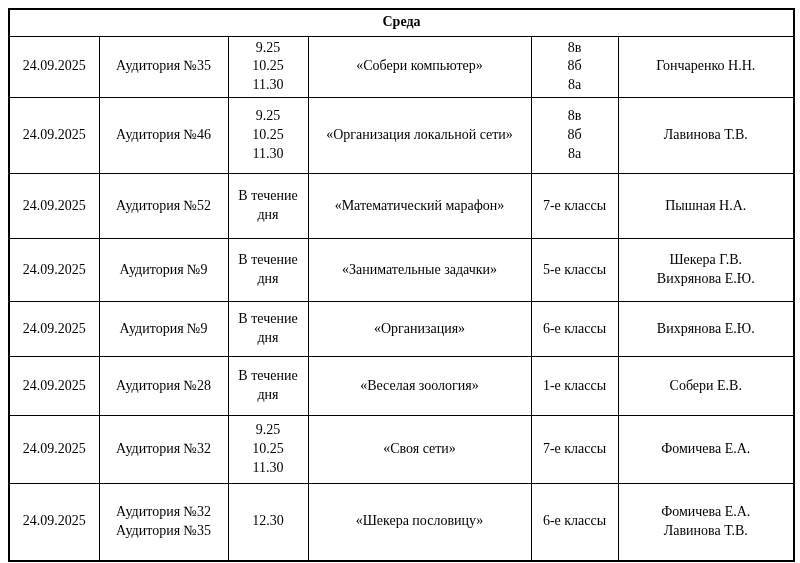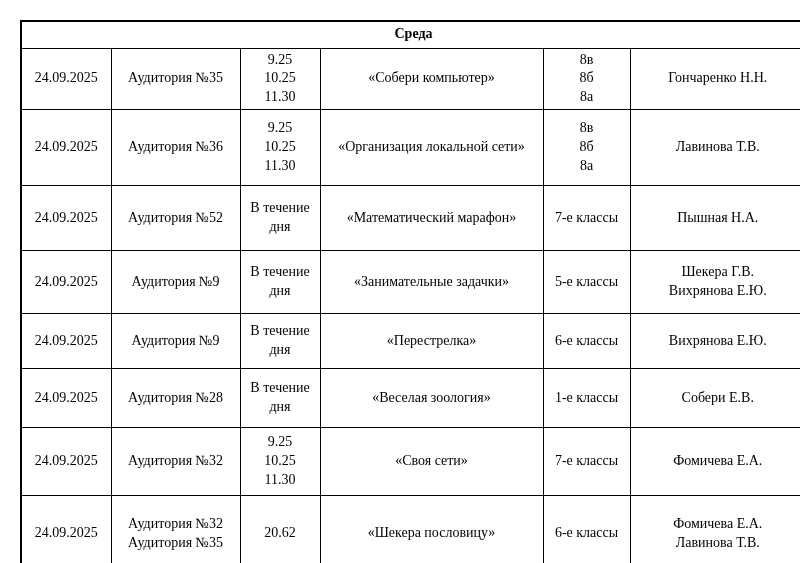--- a/index.html
+++ b/index.html
@@ -6,21 +6,21 @@
     margin: 0;
     padding: 0;
     background: #ffffff;
     font-family: "Liberation Serif", "DejaVu Serif", serif;
   }
   .page {
     width: 800px;
     height: 563px;
     background: #ffffff;
     box-sizing: border-box;
-    padding: 20px;
+    padding: 8px;
   }
   table.schedule {
     border-collapse: collapse;
     table-layout: fixed;
     width: 785px;
     border: 2px solid #000000;
   }
   table.schedule td {
     border: 1px solid #000000;
     text-align: center;
@@ -73,21 +73,21 @@
 11.30</td>
         <td>«Собери компьютер»</td>
         <td>8в
 8б
 8а</td>
         <td>Гончаренко Н.Н.</td>
       </tr>
 
       <tr class="r2">
         <td>24.09.2025</td>
-        <td>Аудитория №36</td>
+        <td>Аудитория №46</td>
         <td>9.25
 10.25
 11.30</td>
         <td>«Организация локальной сети»</td>
         <td>8в
 8б
 8а</td>
         <td>Лавинова Т.В.</td>
       </tr>
 
@@ -107,21 +107,21 @@
         <td>«Занимательные задачки»</td>
         <td>5-е классы</td>
         <td>Шекера Г.В.
 Вихрянова Е.Ю.</td>
       </tr>
 
       <tr class="r5">
         <td>24.09.2025</td>
         <td>Аудитория №9</td>
         <td>В течение дня</td>
-        <td>«Перестрелка»</td>
+        <td>«Организация»</td>
         <td>6-е классы</td>
         <td>Вихрянова Е.Ю.</td>
       </tr>
 
       <tr class="r6">
         <td>24.09.2025</td>
         <td>Аудитория №28</td>
         <td>В течение дня</td>
         <td>«Веселая зоология»</td>
         <td>1-е классы</td>
@@ -136,21 +136,21 @@
 11.30</td>
         <td>«Своя сети»</td>
         <td>7-е классы</td>
         <td>Фомичева Е.А.</td>
       </tr>
 
       <tr class="r8">
         <td>24.09.2025</td>
         <td>Аудитория №32
 Аудитория №35</td>
-        <td>20.62</td>
+        <td>12.30</td>
         <td>«Шекера пословицу»</td>
         <td>6-е классы</td>
         <td>Фомичева Е.А.
 Лавинова Т.В.</td>
       </tr>
     </tbody>
   </table>
 </div>
 
 </body></html>

